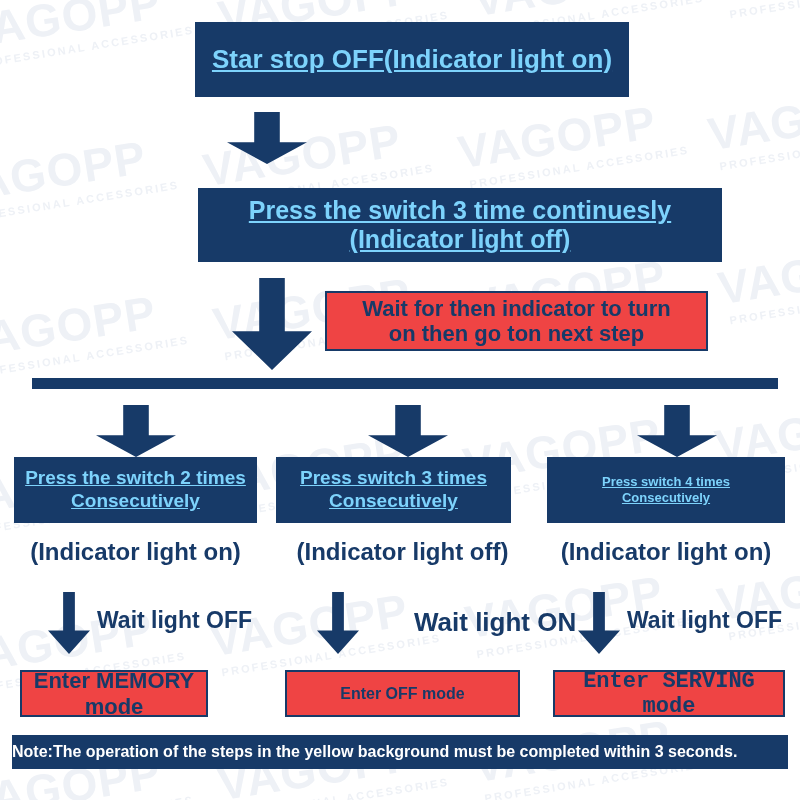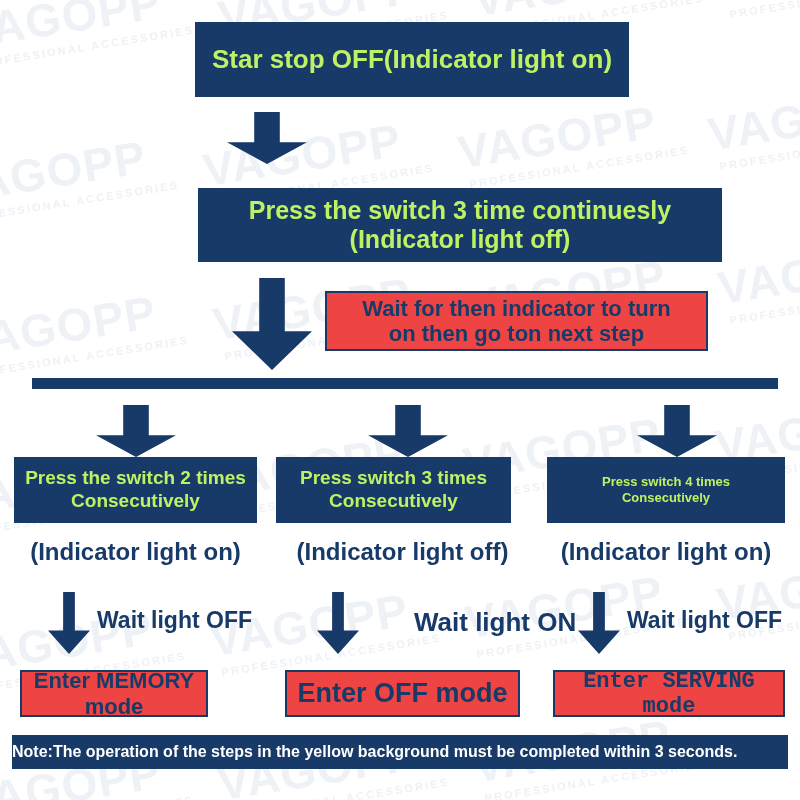--- a/index.html
+++ b/index.html
@@ -63,22 +63,23 @@
     position: absolute;
     box-sizing: border-box;
     display: flex;
     flex-direction: column;
     align-items: center;
     justify-content: center;
     text-align: center;
   }
   .box-filled {
     background: #173a68;
-    color: #bef264;
-    font-weight: 700;
+    color: #7dd3fc;
+    font-weight: 700;
+    text-decoration: underline;
   }
   .box-outline {
     background: #ef4444;
     color: #173a68;
     border: 2px solid #173a68;
     font-weight: 700;
   }
   .plain-text {
     position: absolute;
     color: #173a68;
@@ -256,21 +257,21 @@
       <span>Enter MEMORY mode</span>
     </div>
 
     <div class="box box-filled" style="left:276px; top:457px; width:235px; height:66px; font-size:19px; line-height:1.2;">
       <span>Press switch 3 times</span>
       <span>Consecutively</span>
     </div>
     <div class="plain-text" style="left:285px; top:538px; width:235px; text-align:center; font-size:24px;">(Indicator light off)</div>
     <div class="arrow-thin" style="left:317px; top:592px; width:42px; height:62px;"></div>
     <div class="plain-text" style="left:366px; top:607px; font-size:26px;margin-left:48px;">Wait light ON</div>
-    <div class="box box-outline" style="left:285px; top:670px; width:235px; height:47px; font-size:27px;">
+    <div class="box box-outline" style="left:285px; top:670px; width:235px; height:47px; font-size:16px;">
       <span>Enter OFF mode</span>
     </div>
 
     <div class="box box-filled" style="left:547px; top:457px; width:238px; height:66px; font-size:13px; line-height:1.2;">
       <span>Press switch 4 times</span>
       <span>Consecutively</span>
     </div>
     <div class="plain-text" style="left:547px; top:538px; width:238px; text-align:center; font-size:24px;">(Indicator light on)</div>
     <div class="arrow-thin" style="left:578px; top:592px; width:42px; height:62px;"></div>
     <div class="plain-text" style="left:627px; top:607px; font-size:23px;">Wait light OFF</div>

